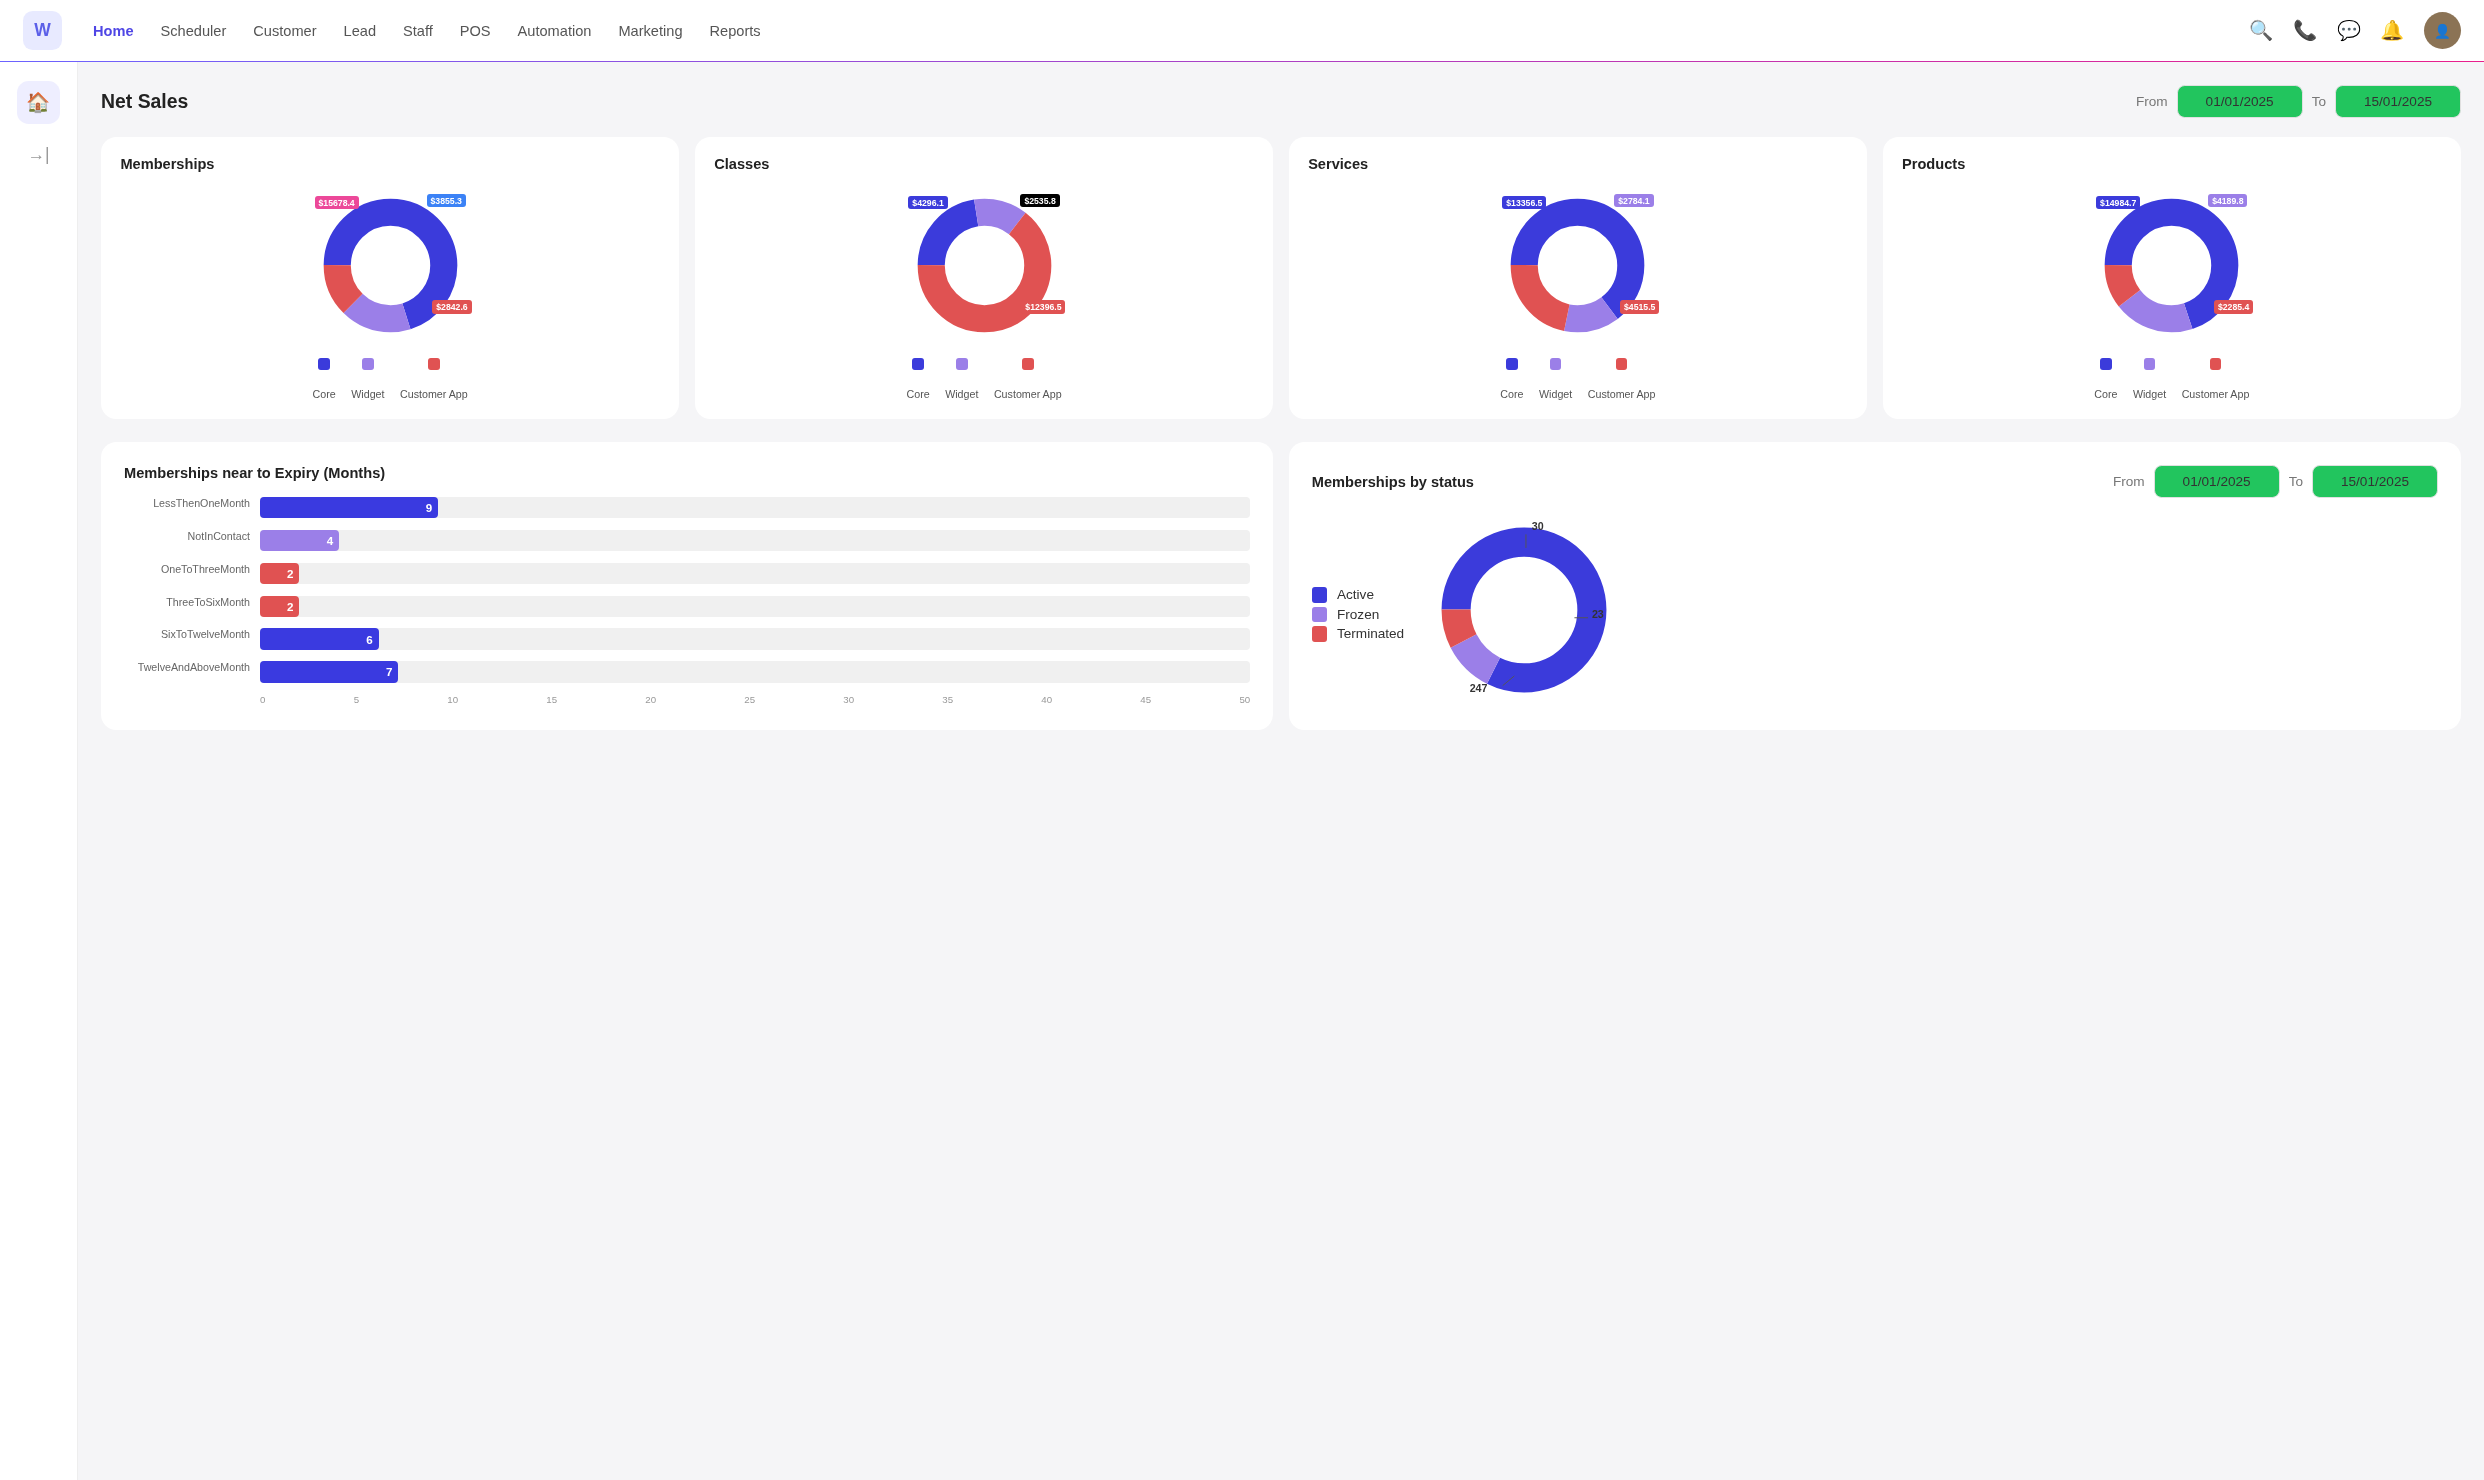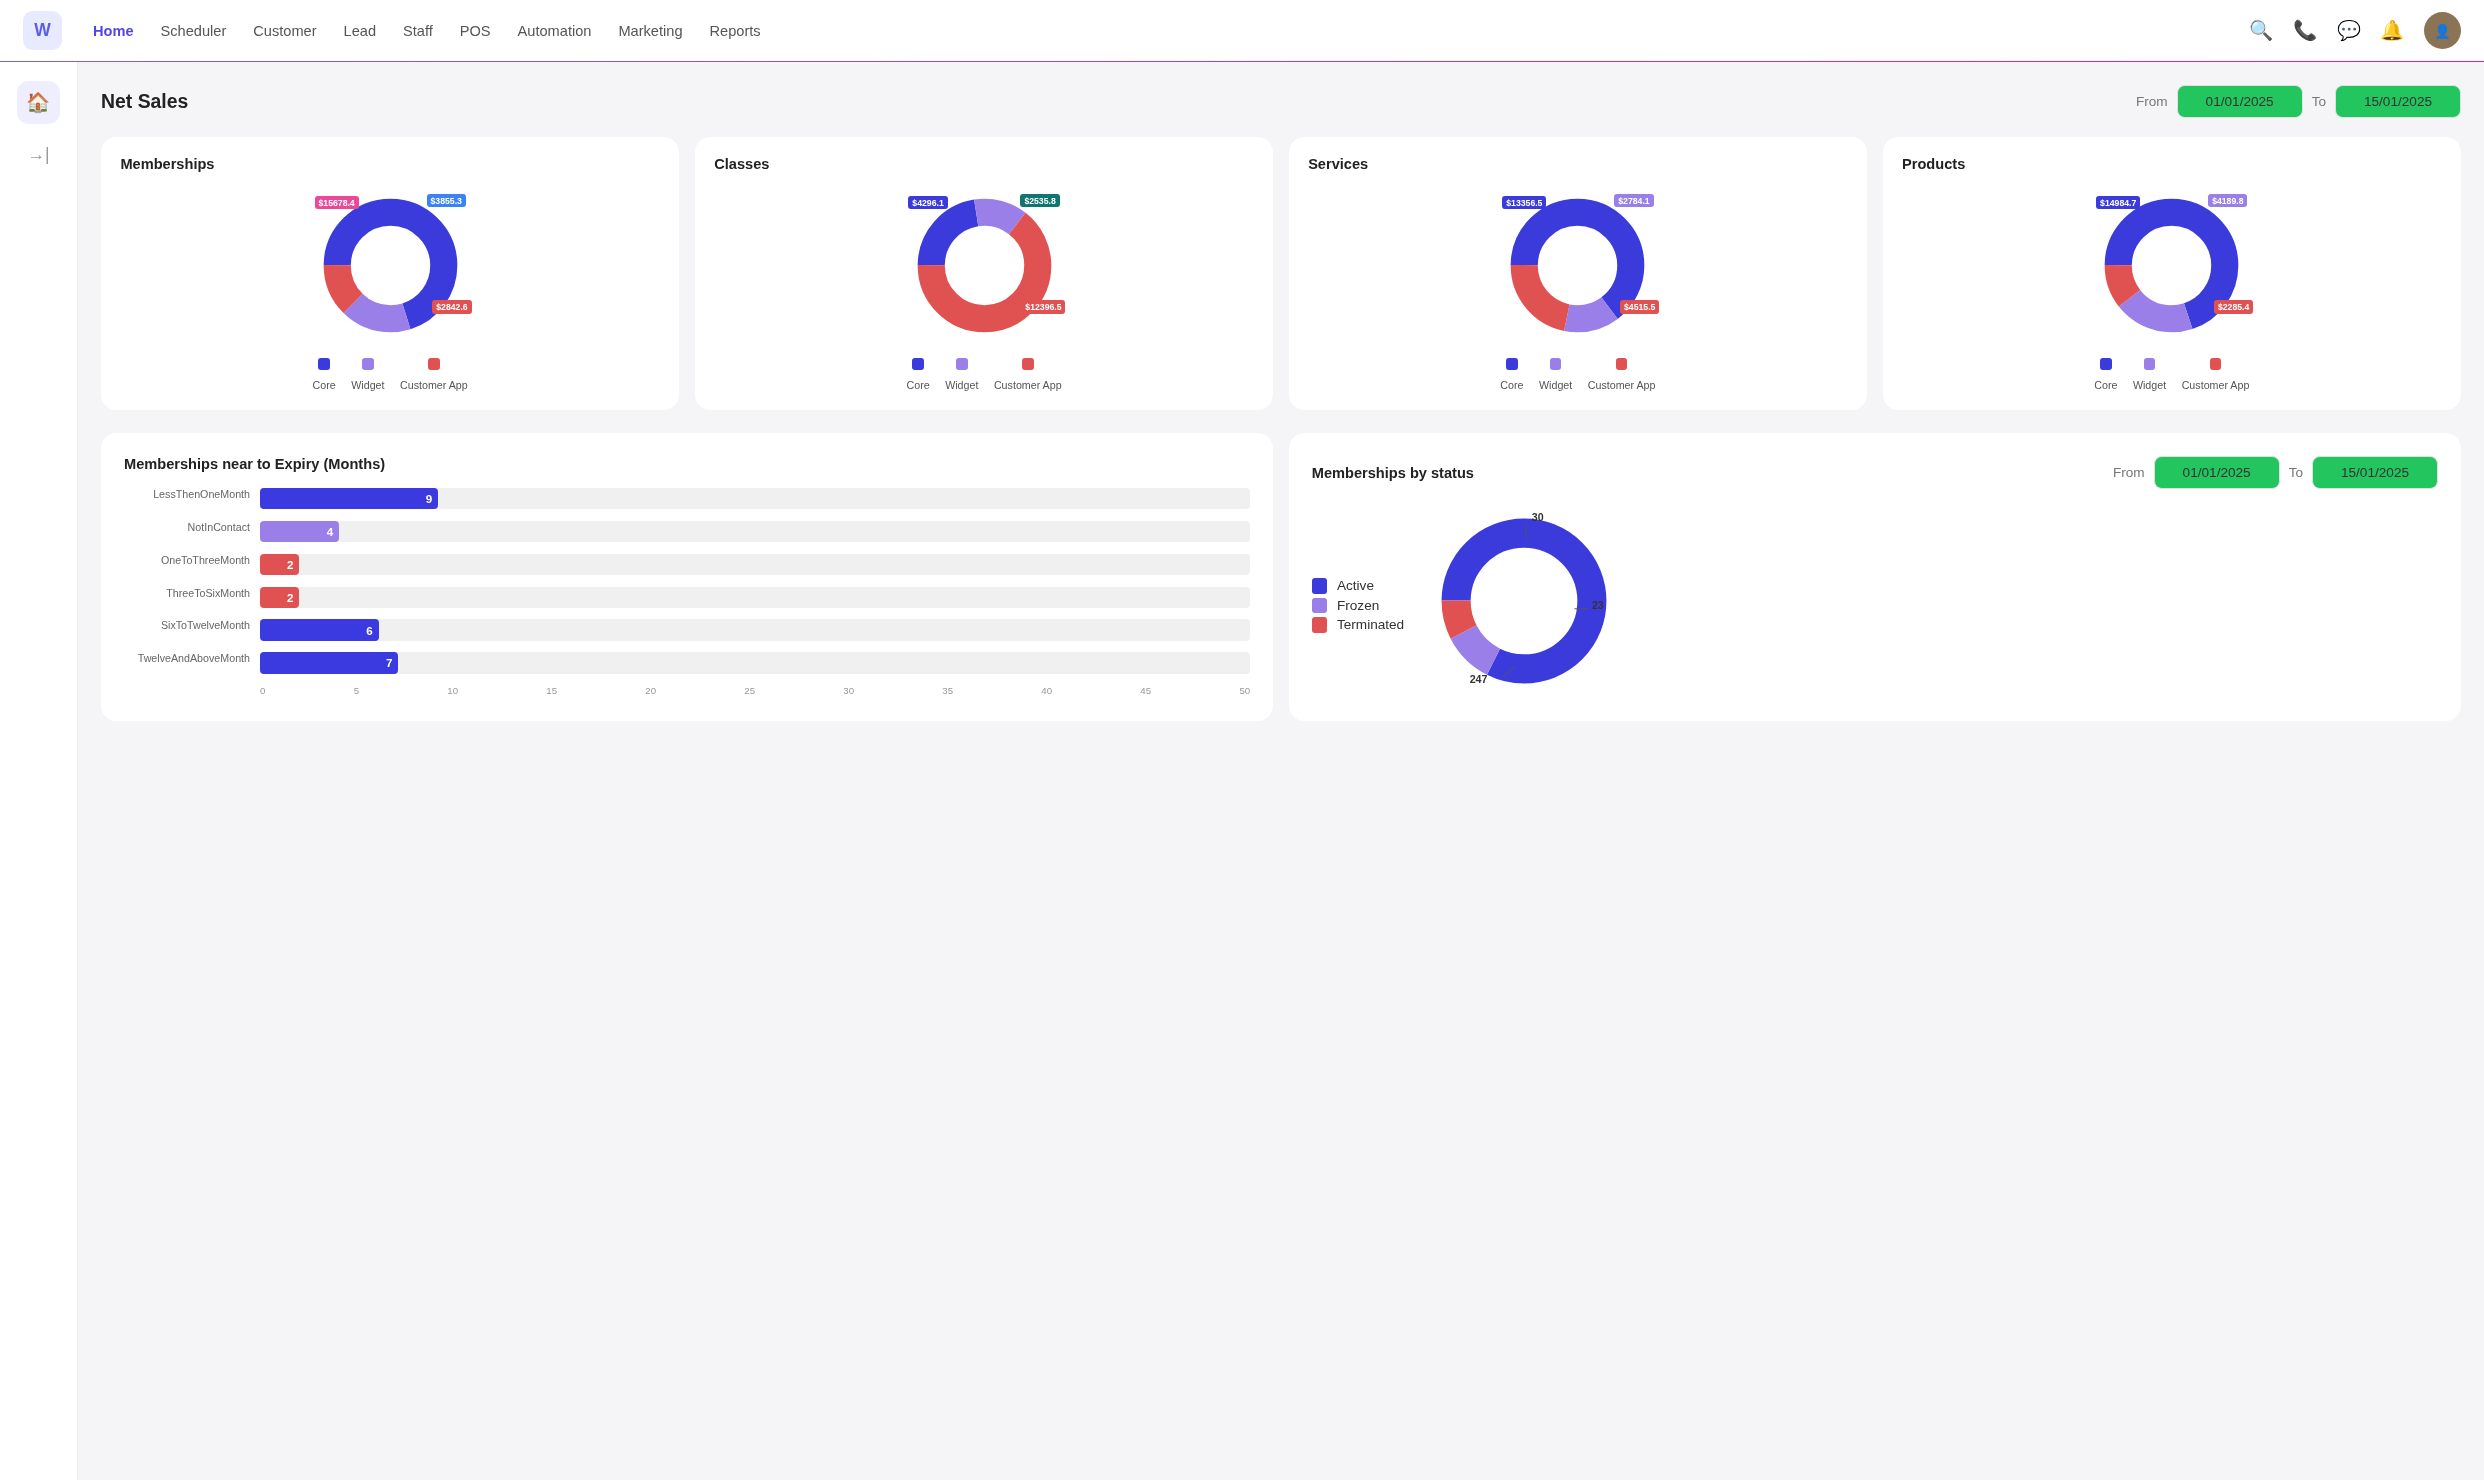--- a/index.html
+++ b/index.html
@@ -39,21 +39,21 @@
 
     
     .cards-grid { display: grid; grid-template-columns: repeat(4, 1fr); gap: 15.5px; margin-bottom: 23px; }
     .card { background: #fff; border-radius: 15.5px; padding: 19.4px; }
     .card-title { font-size: 14.6px; font-weight: 600; color: #222; margin-bottom: 15.5px; }
 
     
     .donut-wrap { position: relative; width: 155px; height: 155px; margin: 0 auto 15.5px; }
     .donut-wrap svg { width: 100%; height: 100%; }
     .legend { display: flex; justify-content: center; gap: 15.5px; }
-    .legend-item { display: flex; flex-direction: column; align-items: center; gap: 9px; font-size: 10.7px; color: #555; text-align: center; }
+    .legend-item { display: flex; flex-direction: column; align-items: center; gap: 18px; font-size: 10.7px; color: #555; text-align: center; }
     .legend-dot { width: 11.6px; height: 11.6px; border-radius: 2.9px; }
 
     
     .bottom-grid { display: grid; grid-template-columns: 1fr 1fr; gap: 15.5px; }
     .bottom-card { background: #fff; border-radius: 15.5px; padding: 23px; }
 
     
     .bar-chart { margin-top: 15.5px; }
     .bar-row { display: flex; margin-bottom: 11.6px; gap: 9.7px; }
     .bar-label { font-size: 10.7px; color: #666; width: 126px; text-align: right; flex-shrink: 0; }
@@ -149,21 +149,21 @@
         <div class="card">
     <div class="card-title">Classes</div>
     <div class="donut-wrap">
       <svg viewBox="0 0 160 160">
         <circle cx="80" cy="80" r="55" fill="none" stroke="#3b3bdb" stroke-width="28" stroke-dasharray="77.2100425360187 268.36514935885856" stroke-dashoffset="86.39379797371932" transform="rotate(-90 80 80)"></circle>
         <circle cx="80" cy="80" r="55" fill="none" stroke="#9b7fe8" stroke-width="28" stroke-dasharray="45.57371240493383 300.00147948994345" stroke-dashoffset="9.183755437700611" transform="rotate(-90 80 80)"></circle>
         <circle cx="80" cy="80" r="55" fill="none" stroke="#e05252" stroke-width="28" stroke-dasharray="222.79143695392472 122.78375494095255" stroke-dashoffset="-36.38995696723322" transform="rotate(-90 80 80)"></circle>
         <circle cx="80" cy="80" r="39" fill="white"></circle>
       </svg>
       <div style="position:absolute;top:7.8px;left:1.9px;background:#3b3bdb;color:#fff;font-size:8.7px;font-weight:700;padding:1.9px 3.9px;border-radius:2.9px;">$4296.1</div>
-      <div style="position:absolute;top:5.8px;right:1.9px;background:#0f766e;color:#fff;font-size:8.7px;font-weight:700;padding:1.9px 3.9px;border-radius:2.9px;">$2535.8</div>
+      <div style="position:absolute;top:5.8px;right:1.9px;background:#000000;color:#fff;font-size:8.7px;font-weight:700;padding:1.9px 3.9px;border-radius:2.9px;">$2535.8</div>
       <div style="position:absolute;bottom:29px;right:-3.9px;background:#e05252;color:#fff;font-size:8.7px;font-weight:700;padding:1.9px 3.9px;border-radius:2.9px;">$12396.5</div>
     </div>
     <div class="legend">
       <div class="legend-item">
         <div class="legend-dot" style="background:#3b3bdb;"></div>
         <span>Core</span>
       </div>
       <div class="legend-item">
         <div class="legend-dot" style="background:#9b7fe8;"></div>
         <span>Widget</span>

